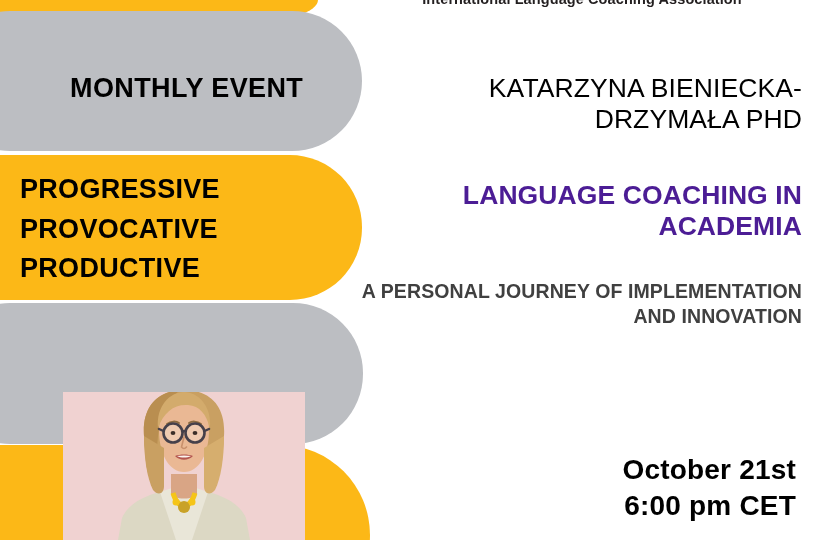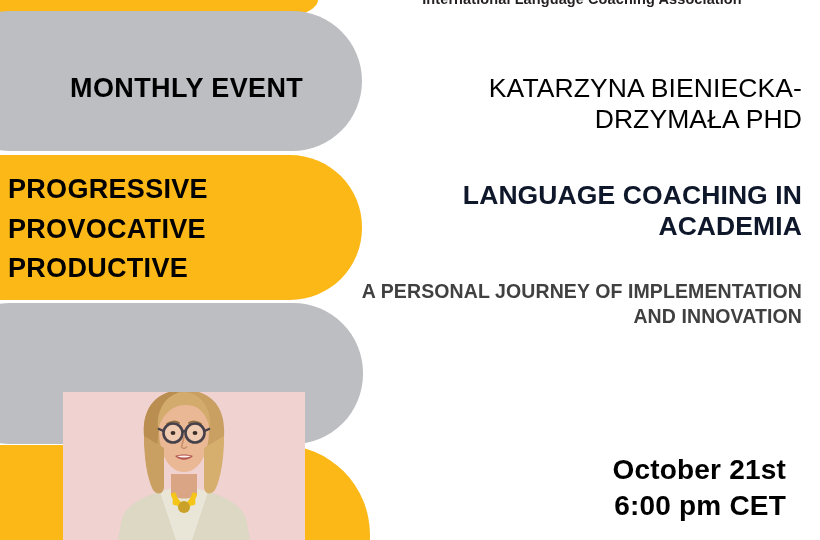--- a/index.html
+++ b/index.html
@@ -84,21 +84,21 @@
     white-space: pre-line;
     z-index: 6;
   }
   .label-monthly-event {
     left: 70px;
     top: 73px;
     font-size: 27px;
     letter-spacing: 0.4px;
   }
   .label-three-p {
-    left: 8px;
+    left: 20px;
     top: 170px;
     font-size: 27px;
     letter-spacing: 0.3px;
     line-height: 1.47;
   }
 
   
   .photo-backdrop {
     position: absolute;
     left: 63px;
@@ -156,39 +156,39 @@
     letter-spacing: 0.1px;
   }
   .talk-title {
     position: absolute;
     right: 18px;
     top: 180px;
     width: 432px;
     text-align: right;
     font-size: 26.5px;
     font-weight: 700;
-    color: #0f172a;
+    color: #4c1d95;
     line-height: 1.17;
     letter-spacing: 0.1px;
   }
   .talk-subtitle {
     position: absolute;
     right: 18px;
     top: 279px;
     width: 452px;
     text-align: right;
     font-size: 19.5px;
     font-weight: 700;
     color: #404040;
     line-height: 1.3;
     letter-spacing: 0.1px;
   }
   .event-when {
     position: absolute;
-    right: 34px;
+    right: 24px;
     top: 452px;
     width: 432px;
     text-align: right;
     font-size: 28px;
     font-weight: 700;
     color: #000000;
     line-height: 1.28;
     letter-spacing: 0.2px;
     white-space: pre-line;
   }

